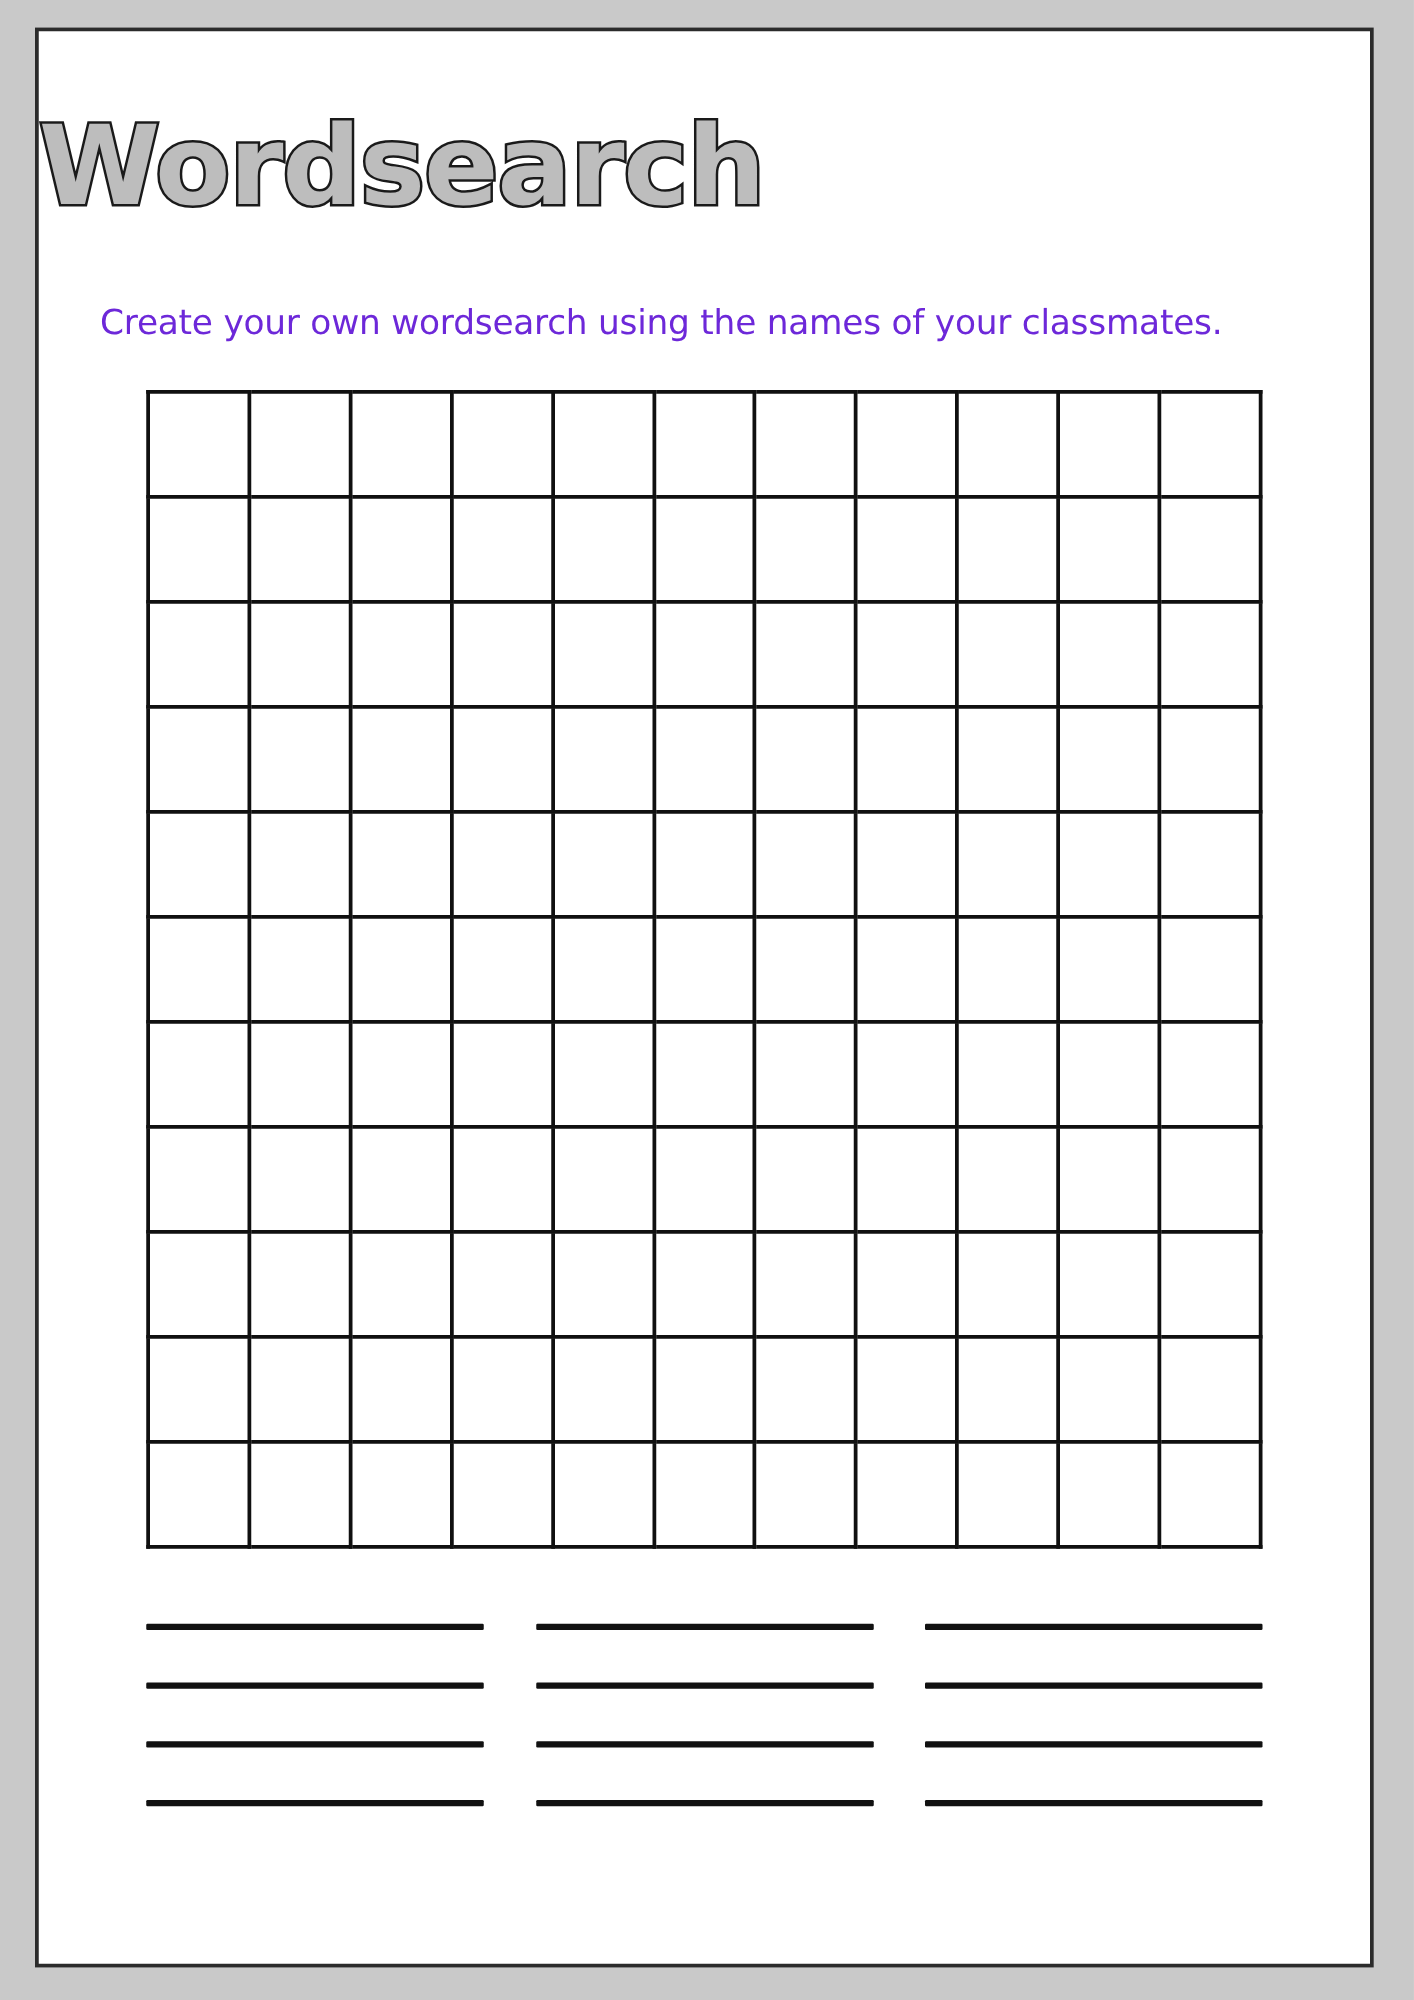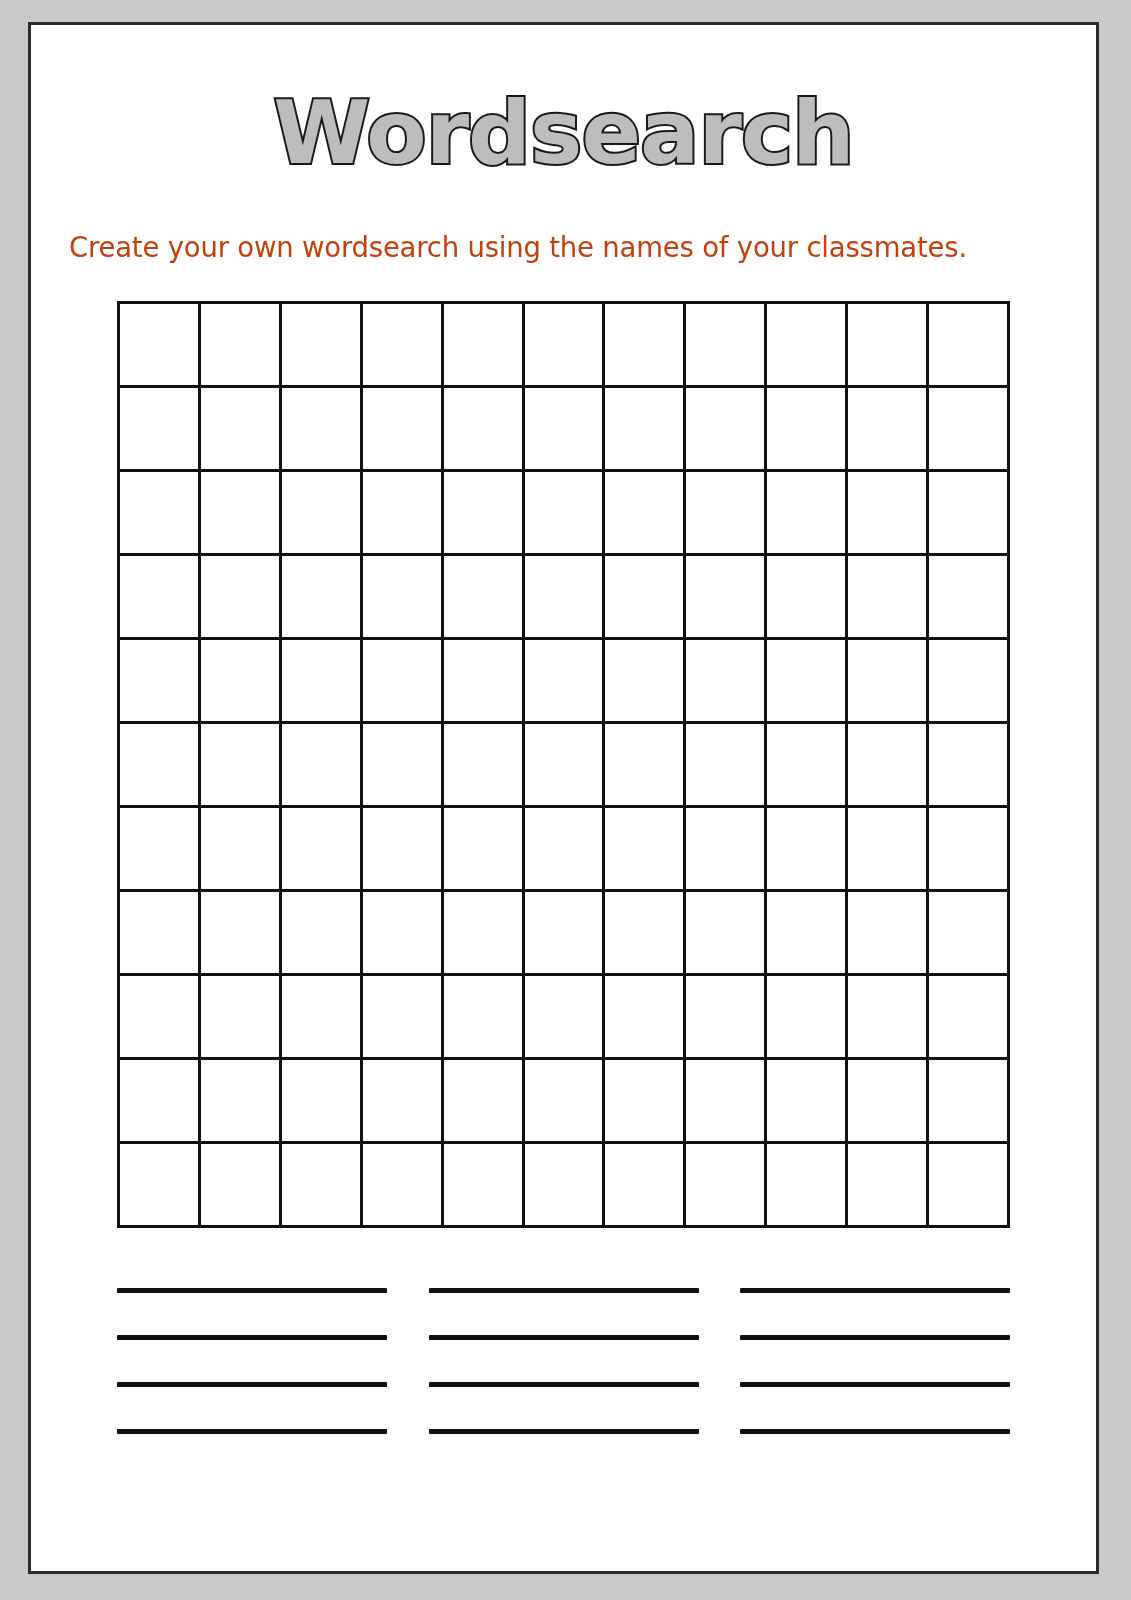--- a/index.html
+++ b/index.html
@@ -19,36 +19,36 @@
     top: 22px;
     width: 1071px;
     height: 1552px;
     background: #ffffff;
     border: 3px solid #2b2b2b;
     box-sizing: border-box;
   }
   .title {
     margin: 0;
     padding-top: 62px;
-    text-align: center;
+    text-align: left;
     font-family: "DejaVu Sans", sans-serif;
     font-size: 88px;
     font-weight: 700;
     letter-spacing: -1px;
     color: #bdbdbd;
     -webkit-text-stroke: 4px #1a1a1a;
     paint-order: stroke fill;
     line-height: 1.05;
   }
   .instruction {
-    margin: 4px;
+    margin: 15px;
     padding: 48px 40px 0 34px;
     font-family: "DejaVu Sans", sans-serif;
     font-size: 27.5px;
-    color: #c2410c;
+    color: #6d28d9;
     letter-spacing: -0.2px;
     white-space: nowrap;
   }
   .grid-wrap {
     margin: 38px auto 0 auto;
     width: 893px;
   }
   table.grid {
     border-collapse: collapse;
     width: 893px;

